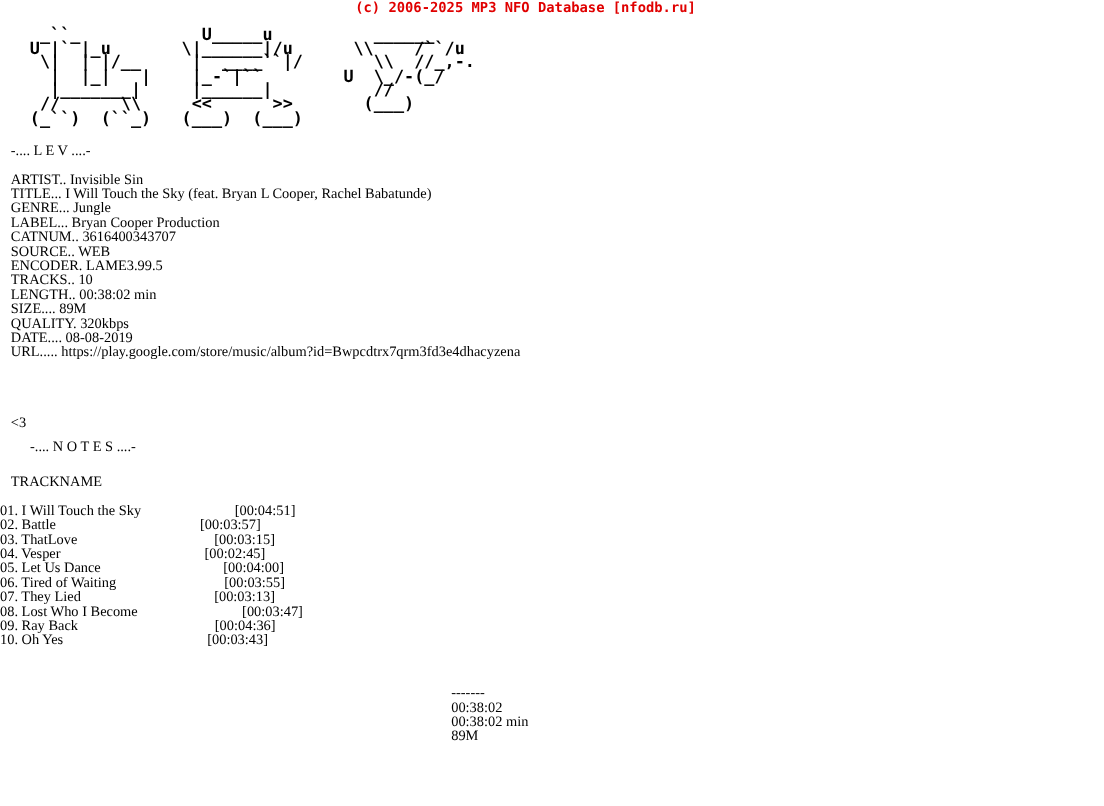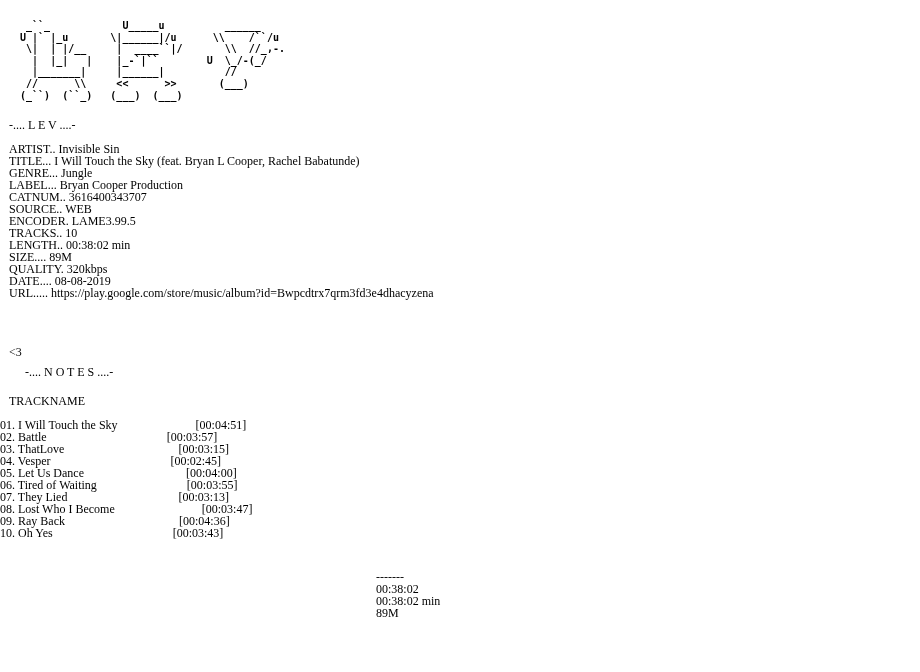--- a/index.html
+++ b/index.html
@@ -34,21 +34,21 @@
     font-weight: bold;
     font-size: 11.5px;
     line-height: 13px;
     white-space: pre;
     font-family: "DejaVu Sans Mono", "Liberation Mono", monospace;
   }
   #ascii-logo {
     position: absolute;
     top: 10px;
     left: 8px;
-    font-size: 10px;
+    font-size: 14px;
     line-height: 11.6px;
     white-space: pre;
     font-family: "DejaVu Sans Mono", "Liberation Mono", monospace;
     font-weight: bold;
     color: #000000;
   }
   #release-heading {
     position: absolute;
     top: 119px;
     left: 9px;
@@ -91,20 +91,21 @@
   }
   .row {
     white-space: pre;
   }
 </style>
 </head>
 <body>
 
 <div class="page">
 
+  <div id="site-credit">(c) 2006-2025 MP3 NFO Database [nfodb.ru]</div>
 
   <pre id="ascii-logo">   _``_            U_____u          ______
   U |` |_u       \|______|/u      \\    /``/u
    \|  | |/__     |  ____``|/       \\  //_,-.
     |  |_|   |    |_-`|``        U  \_/-(_/
     |_______|     |______|          //
    //      \\     &lt;&lt;      &gt;&gt;       (___)
   (_``)  (``_)   (___)  (___)</pre>
 
   <div id="release-heading" class="mono">-.... L E V ....-</div>

